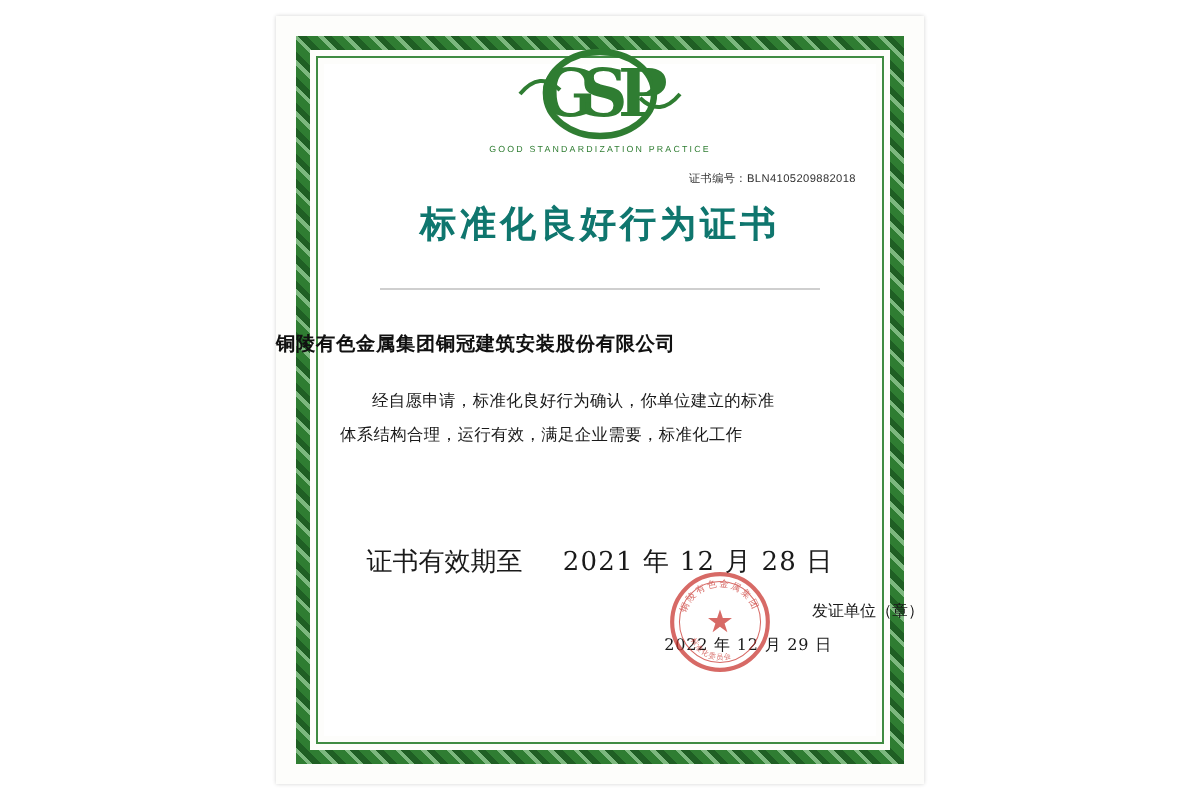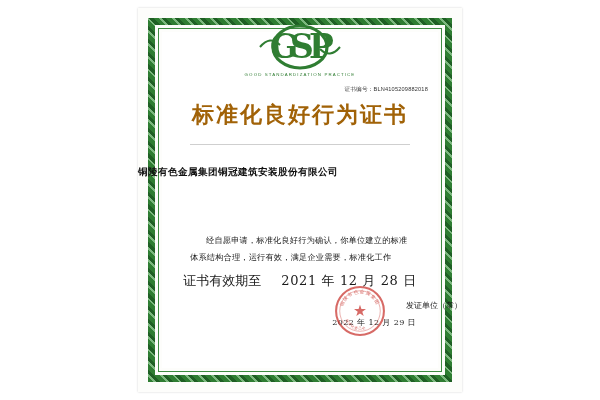--- a/index.html
+++ b/index.html
@@ -86,23 +86,23 @@
     white-space: nowrap;
   }
 
   
   .title-cn {
     position: absolute;
     left: 0; right: 0;
     top: 92px;
     text-align: center;
     font-family: "DejaVu Serif", serif;
-    font-size: 22px;
+    font-size: 18px;
     font-weight: bold;
-    color: #a16207;
+    color: #0f766e;
     letter-spacing: 2px;
   }
   .title-en {
     position: absolute;
     left: 0; right: 0;
     top: 120px;
     text-align: center;
     font-size: 8.2px;
     color: #222222;
     letter-spacing: 0.6px;
@@ -125,30 +125,29 @@
     font-family: "DejaVu Serif", serif;
     font-size: 9.6px;
     font-weight: bold;
     color: #111111;
     letter-spacing: 0.4px;
   }
 
   
   .body-text {
     position: absolute;
-    left: 52px;
+    left: 32px;
     right: 40px;
     top: 184px;
     font-family: "DejaVu Serif", serif;
     font-size: 8.2px;
     line-height: 17px;
     color: #1a1a1a;
     text-align: justify;
     letter-spacing: 0.2px;
-    margin-top: 40px;
   }
   .body-text p { margin: 0; }
   .body-text .indent { text-indent: 16px; }
   .grade {
     letter-spacing: 3px;
     font-weight: bold;
   }
 
   
   .validity {

